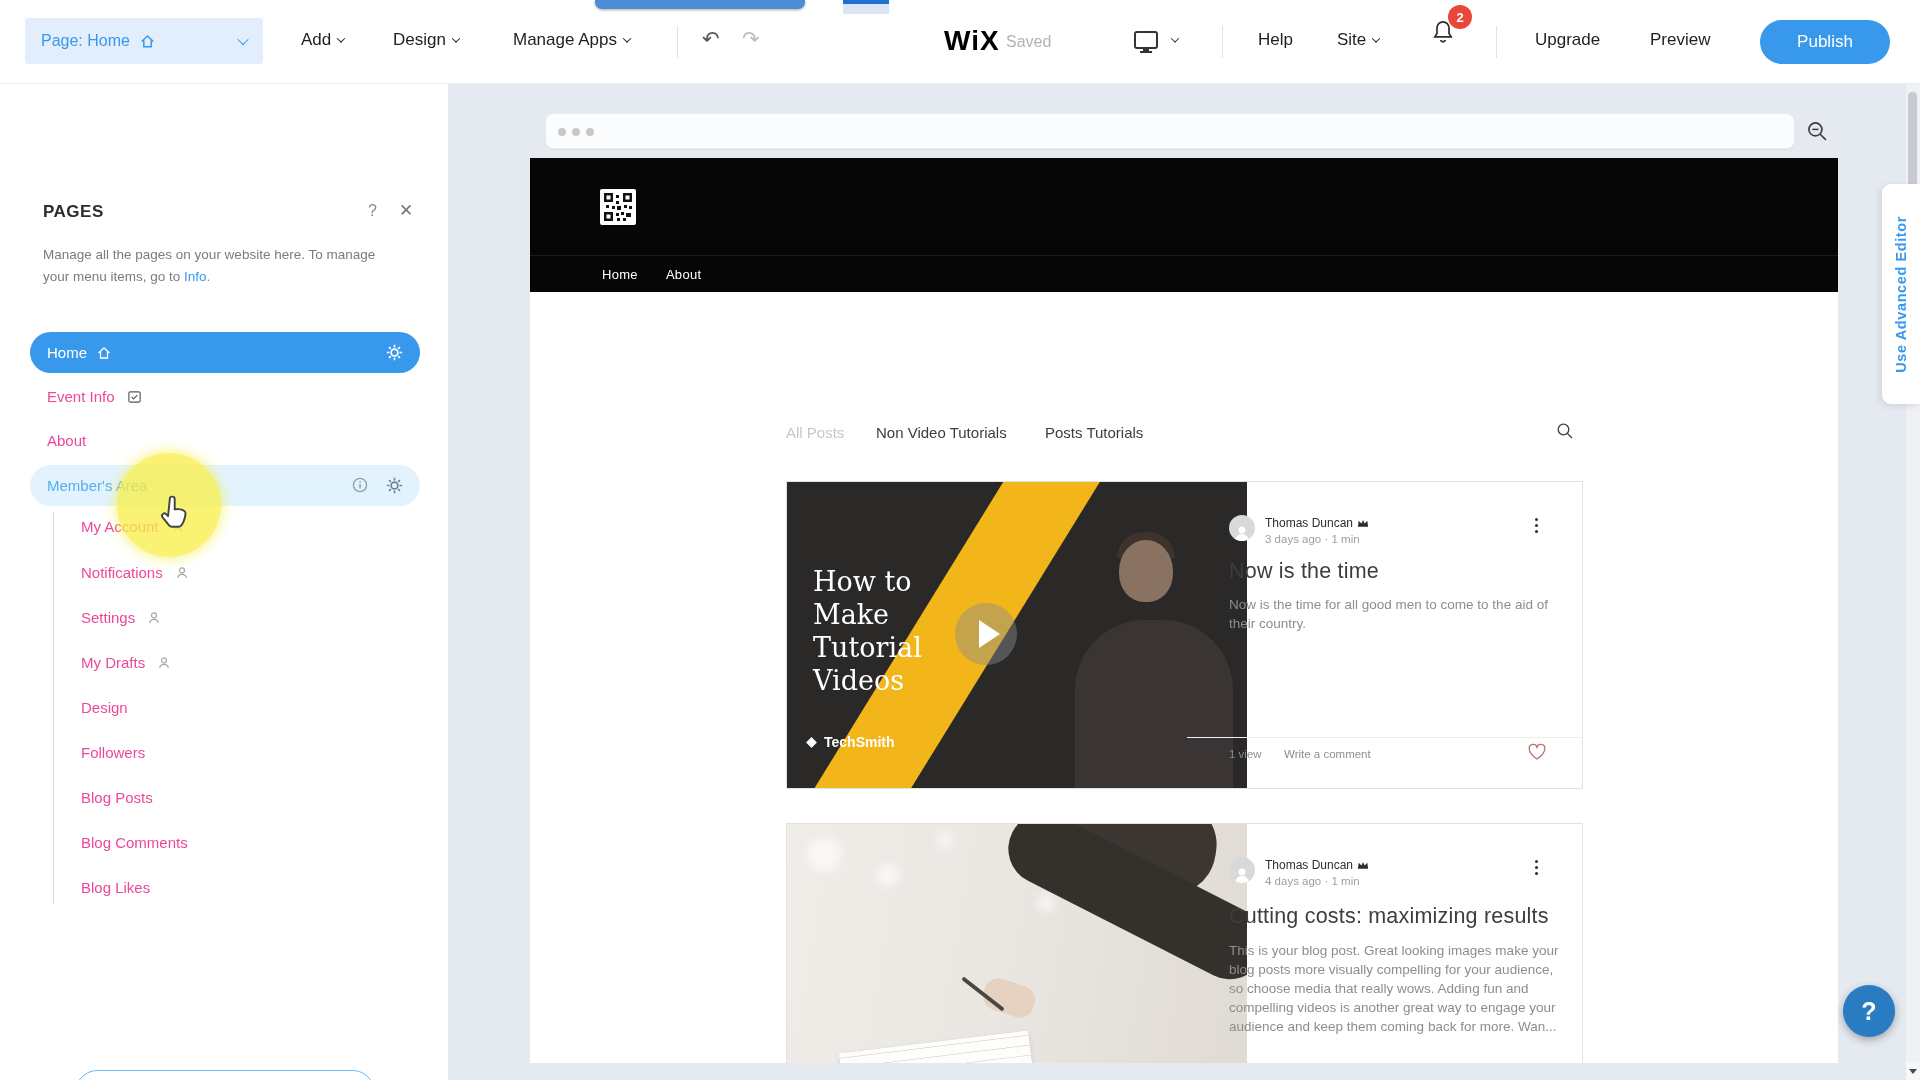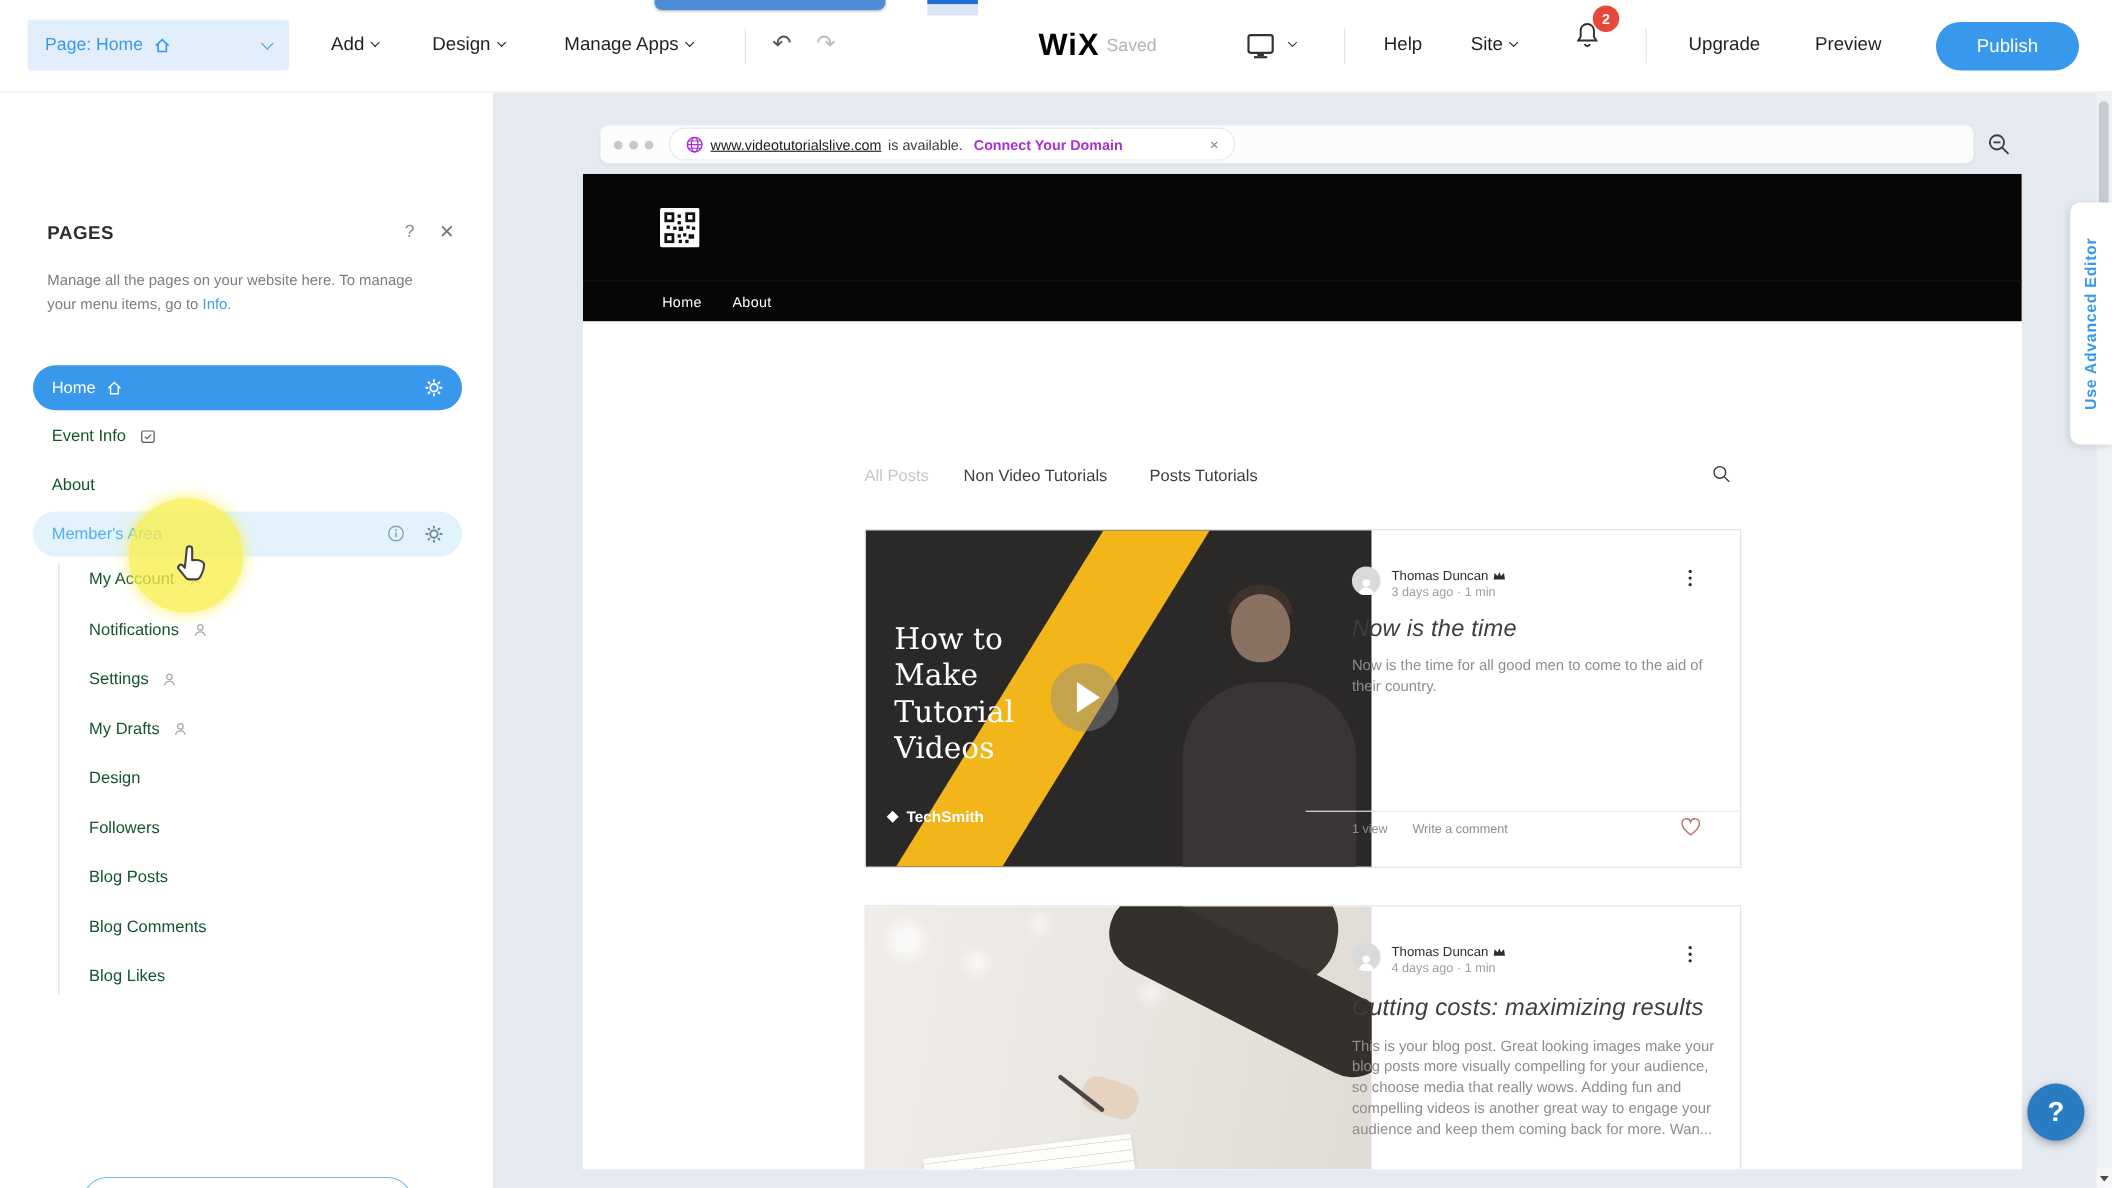--- a/index.html
+++ b/index.html
@@ -33,21 +33,21 @@
                border-radius:0 0 7px 7px; box-shadow:0 1px 3px rgba(0,0,0,.35); z-index:50; }
   .artifact2a { position:absolute; left:843px; top:0; width:46px; height:4px; background:#2170cf; z-index:50; }
   .artifact2b { position:absolute; left:843px; top:4px; width:46px; height:10px; background:#d9e6f6; z-index:50; }
 
   
   .panel { position:absolute; left:0; top:84px; width:448px; height:996px; background:#fff; z-index:30; }
   .panel-title { position:absolute; left:43px; top:118px; font-size:17px; font-weight:bold;
                  letter-spacing:.5px; color:#2d2d2d; }
   .panel-desc { position:absolute; left:43px; top:160px; width:345px; font-size:13.5px; line-height:22px; color:#7c7c7c; }
   .panel-desc a { color:#3899EC; text-decoration:none; cursor:pointer; }
-  .row-label { font-size:15px; color:#14532d; }
+  .row-label { font-size:15px; color:#ec4899; }
   .prow { position:absolute; display:flex; align-items:center; gap:12px; cursor:pointer; }
   .pill { position:absolute; left:30px; width:390px; height:41px; border-radius:21px; cursor:pointer; }
   .pill.selected { background:#3899EC; }
   .pill.hover { background:#e2f3fe; }
   .tree-line { position:absolute; left:53px; top:428px; width:1px; height:392px; background:#dcdcdc; }
   .add-page { position:absolute; left:75px; top:986px; width:300px; height:45px; border:1px solid #6fb9f5;
               border-radius:23px; color:#3899EC; font-size:16px; display:flex; align-items:center;
               justify-content:center; cursor:pointer; background:#fff; }
   .cursor-halo { position:absolute; left:117px; top:369px; width:104px; height:104px; border-radius:50%;
                  background:rgba(247,238,74,.78); box-shadow:0 0 14px rgba(247,238,74,.9); z-index:6; }
@@ -76,21 +76,21 @@
   .tab.faded { color:#c7c7c7; }
 
   .post-card { position:absolute; left:256px; width:797px; height:308px; border:1px solid #e2e2e2; background:#fff; }
   .media { position:absolute; left:0; top:0; width:460px; height:306px; overflow:hidden; }
   .avatar { position:absolute; width:26px; height:26px; border-radius:50%; background:#d9d9d9;
             display:flex; align-items:flex-end; justify-content:center; overflow:hidden; }
   .author { position:absolute; font-size:12px; color:#2e2e2e; display:flex; align-items:center; gap:4px; }
   .meta { position:absolute; font-size:11.5px; color:#9e9e9e; }
   .kebab { position:absolute; width:3px; height:3px; background:#2e2e2e; border-radius:50%;
            box-shadow:0 6px 0 #2e2e2e, 0 12px 0 #2e2e2e; cursor:pointer; }
-  .post-title { position:absolute; font-size:21.5px; font-weight:normal; letter-spacing:.2px; color:#3d3d3d; cursor:pointer;font-style:italic; }
+  .post-title { position:absolute; font-size:21.5px; font-weight:normal; letter-spacing:.2px; color:#3d3d3d; cursor:pointer; }
   .post-body { position:absolute; font-size:13.5px; line-height:19px; color:#8d8d8d; }
   .post-divider { position:absolute; height:1px; background:#ededed; }
   .post-foot { position:absolute; font-size:11.5px; color:#8d8d8d; cursor:pointer; }
 
   
   .thumb { background:#2b2828; width:100%; height:100%; position:relative; }
   .thumb-yellow { position:absolute; inset:0; background:#F2B61B;
                   clip-path:polygon(47% 0, 68% 0, 27% 100%, 6% 100%); }
   .man-body { position:absolute; right:14px; bottom:0; width:158px; height:168px; background:#3a3534;
               border-radius:70px 70px 0 0; }
@@ -317,31 +317,20 @@
       <path d="M9.6 4.6c0-.8.6-1.4 1.4-1.4s1.4.6 1.4 1.4v5.9l1-.1c2.8-.3 5.3.9 5.2 2.4-.1 1.4-.5 3.1-1.1 4.5-.4.9-.8 1.7-1.3 2.3-.4.5-1 .8-1.6.8h-3.8c-.6 0-1.2-.3-1.6-.8l-3.7-4.5c-.5-.6-.4-1.5.2-2 .5-.4 1.3-.4 1.8.1l1.1 1.2z" fill="#fff" stroke="#444" stroke-width="1.1" stroke-linejoin="round"></path>
     </svg>
   </div>
 
   <div class="canvas">
 
     <div class="browser-bar">
       <span class="dot" style="left:12px"></span>
       <span class="dot" style="left:26px"></span>
       <span class="dot" style="left:40px"></span>
-      <div class="url-pill">
-        <svg width="17" height="17" viewBox="0 0 18 18">
-          <circle cx="9" cy="9" r="7" fill="none" stroke="#AB2ED3" stroke-width="1.4"></circle>
-          <ellipse cx="9" cy="9" rx="3.2" ry="7" fill="none" stroke="#AB2ED3" stroke-width="1.2"></ellipse>
-          <path d="M2.5 9 h13 M3.4 5.5 h11.2 M3.4 12.5 h11.2" fill="none" stroke="#AB2ED3" stroke-width="1.1"></path>
-        </svg>
-        <span class="url-text">www.videotutorialslive.com</span>
-        <span class="avail">is available.</span>
-        <span class="connect">Connect Your Domain</span>
-        <span class="url-close">×</span>
-      </div>
     </div>
 
     <svg class="abs" style="left:1358px; top:36px" width="23" height="23" viewBox="0 0 22 22">
       <circle cx="9" cy="9" r="6.2" fill="none" stroke="#3c3c3c" stroke-width="1.6"></circle>
       <path d="M13.6 13.6 L19 19" stroke="#3c3c3c" stroke-width="1.6"></path>
       <path d="M6 9 h6" stroke="#3c3c3c" stroke-width="1.4"></path>
     </svg>
 
     <div class="site">
 

